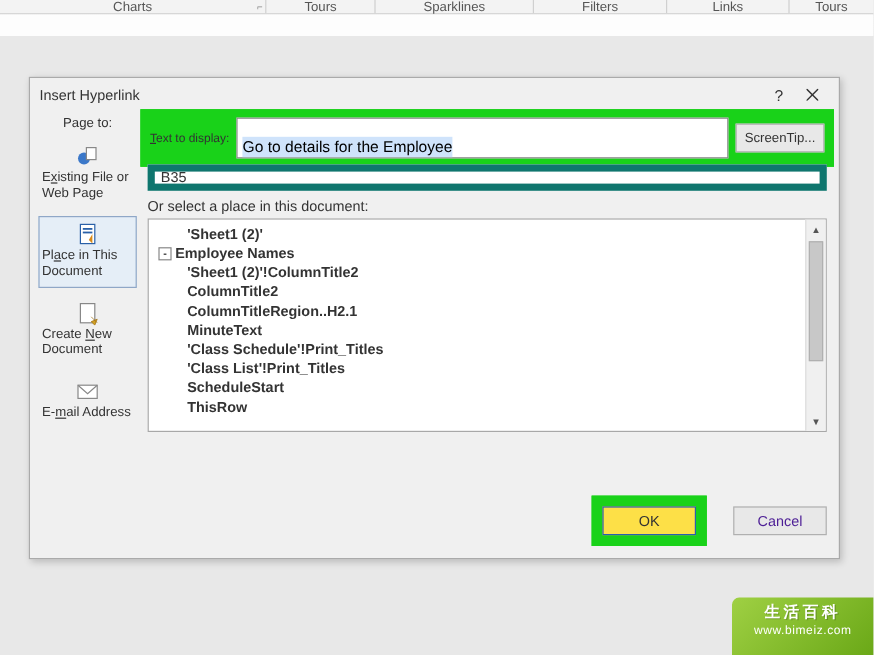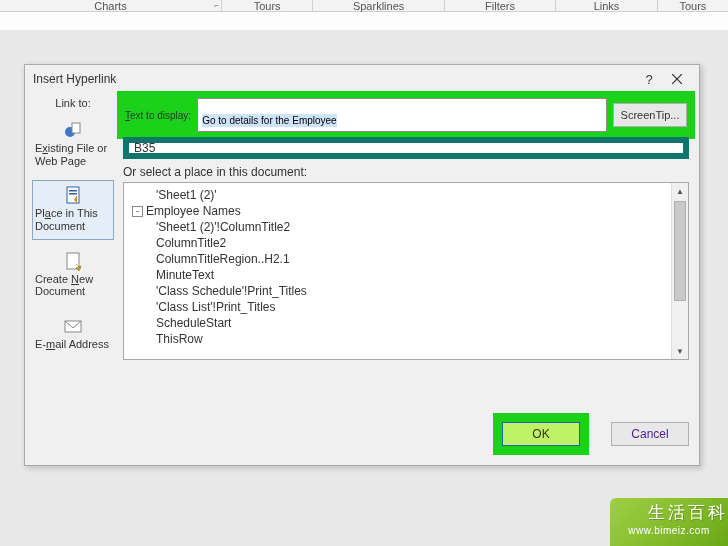--- a/index.html
+++ b/index.html
@@ -115,21 +115,21 @@
     align-items: center;
     padding: 2px 3px;
     gap: 6px;
   }
   .ttd-label { font-size: 10px; color: #333; white-space: nowrap; }
   .ttd-input {
     flex: 1;
     height: 22px;
     border: 1px solid #8a8a8a;
     background: #fff;
-    font-size: 10px;
+    font-size: 13px;
     padding: 16px 4px;
     color: #000;
   }
   .ttd-input .selected-text {
     background: #cfe3fb;
     padding: 1px 0;
   }
   .screentip-btn {
     width: 74px; height: 24px;
     background: #e8e8e8;
@@ -162,20 +162,21 @@
     border: 1px solid #a8a8a8;
     background: #fff;
     font-size: 12px;
     color: #333;
     display: flex;
   }
   .tree-content {
     flex: 1;
     padding: 4px 0 7px 4px;
     overflow: hidden;
+    font-weight: bold;
   }
   .tree-line {
     padding: 1px 0 1px 28px;
     white-space: nowrap;
   }
   .tree-line.root { padding-left: 4px; }
   .tree-line .exp {
     display: inline-block;
     width: 11px; height: 11px;
     border: 1px solid #888;
@@ -213,21 +214,21 @@
     gap: 22px;
     align-items: center;
   }
   .ok-wrap {
     border: 5px solid #19d219;
     background: #19d219;
     padding: 4px;
   }
   .ok-btn {
     width: 78px; height: 24px;
-    background: #bef264;
+    background: #fde047;
     border: 1px solid #2a5db0;
     font-size: 12px;
     color: #333;
     display: flex; align-items: center; justify-content: center;
   }
   .cancel-btn {
     width: 78px; height: 24px;
     background: #e8e8e8;
     border: 1px solid #b0b0b0;
     font-size: 12px;
@@ -243,21 +244,21 @@
     background: linear-gradient(135deg, #9fd043, #6aa817);
     border-top-left-radius: 6px;
     color: #fff;
     font-size: 13px;
     text-align: center;
     padding-top: 4px;
     line-height: 1.3;
     font-family: "SimHei", "Microsoft YaHei", sans-serif;
     overflow: hidden;
   }
-  .watermark .wm1 { font-size: 17px; letter-spacing: 3px; font-weight: normal; text-shadow: 1px 1px 0 rgba(0,0,0,.2); text-align: right;}
+  .watermark .wm1 { font-size: 13px; letter-spacing: 3px; font-weight: bold; text-shadow: 1px 1px 0 rgba(0,0,0,.2);}
   .watermark .wm2 { font-size: 10px; letter-spacing: 0.5px; font-family: "Segoe UI", sans-serif; }
 
   
   .ic svg { width: 100%; height: 100%; }
 </style>
 </head>
 <body>
 
 <div class="ribbon-tabs">
   <div class="ribbon-group" style="flex:2.2"><span>Charts</span><span class="arrow">⌐</span></div>
@@ -278,21 +279,21 @@
       <svg viewBox="0 0 10 10">
           <line x1="0" y1="0" x2="10" y2="10" stroke="#333" stroke-width="1.2"></line>
           <line x1="10" y1="0" x2="0" y2="10" stroke="#333" stroke-width="1.2"></line>
         </svg>
     </span>
   </div>
 
   <div class="dialog-body">
 
     <div class="linkto-pane">
-      <div class="linkto-label">Link to:</div>
+      <div class="linkto-label">Page to:</div>
 
       <div class="linkto-btn">
         <span class="ic">
           <svg viewBox="0 0 20 20">
               <circle cx="7" cy="12" r="5" fill="#3b78c9"></circle>
               <rect x="9" y="3" width="8" height="10" fill="#fff" stroke="#888"></rect>
             </svg>
         </span>
         <span>E<u>x</u>isting File or Web Page</span>
       </div>

